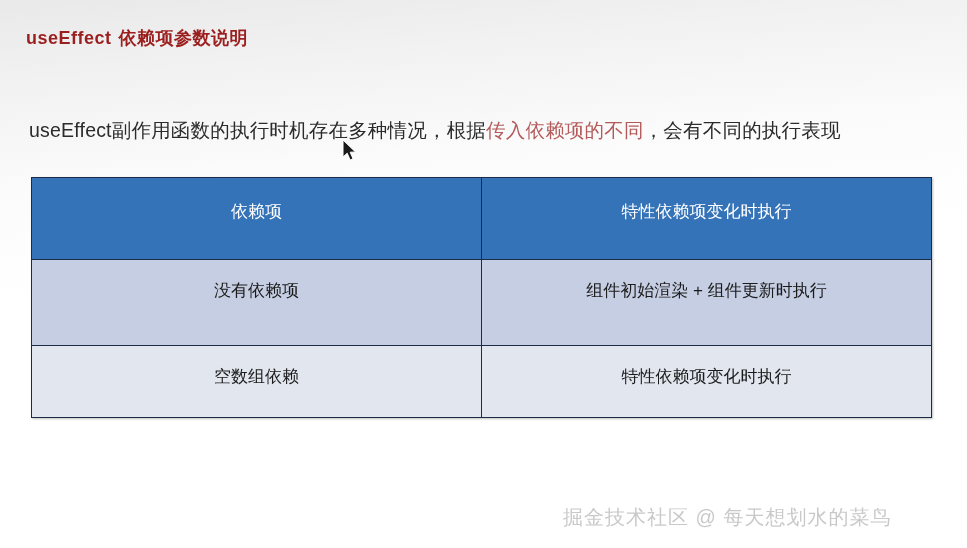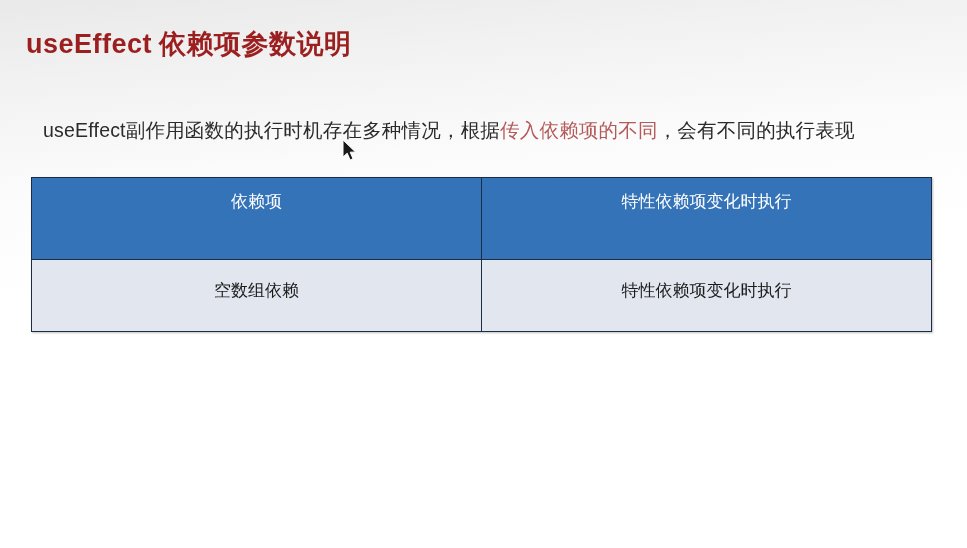--- a/index.html
+++ b/index.html
@@ -18,34 +18,34 @@
     width: 967px;
     height: 548px;
     background: linear-gradient(175deg, #e9e9e9 0%, #f2f2f2 14%, #fbfbfb 30%, #ffffff 48%, #ffffff 100%);
   }
 
   
   .title {
     position: absolute;
     left: 26px;
     top: 26px;
-    font-size: 27px;
+    font-size: 18px;
     font-weight: bold;
     color: #9c1f1f;
     letter-spacing: 0.5px;
     white-space: nowrap;
   }
   .title .title-cn {
     margin-left: 7px;
   }
 
   
   .subtitle {
     position: absolute;
-    left: 43px;
+    left: 29px;
     top: 117px;
     font-size: 19.5px;
     color: #2b2b2b;
     white-space: nowrap;
     letter-spacing: 0.2px;
   }
   .subtitle .hl {
     color: #b55a5a;
   }
 
@@ -81,21 +81,21 @@
 
   .table thead th {
     height: 81px;
     background: #3573b9;
     color: #ffffff;
     font-size: 17px;
     font-weight: normal;
   }
   .table thead th .cell-txt {
     display: block;
-    padding-top: 12px;
+    padding-top: 22px;
   }
 
   .table tbody td {
     font-size: 17px;
     color: #1b1b1b;
     font-weight: normal;
   }
   .table tbody td .cell-txt {
     display: block;
     padding-top: 19px;
@@ -141,25 +141,34 @@
       <tr>
         <th>
           <span class="cell-txt">依赖项</span>
         </th>
         <th>
           <span class="cell-txt">特性依赖项变化时执行</span>
         </th>
       </tr>
     </thead>
     <tbody>
+      <tr class="row-a">
+        <td>
+          <span class="cell-txt">没有依赖项</span>
+        </td>
+        <td>
+          <span class="cell-txt">组件初始渲染 + 组件更新时执行</span>
+        </td>
+      </tr>
       <tr class="row-b">
         <td>
           <span class="cell-txt">空数组依赖</span>
         </td>
         <td>
           <span class="cell-txt">特性依赖项变化时执行</span>
         </td>
       </tr>
     </tbody>
   </table>
 
+  <div class="watermark">掘金技术社区 @ 每天想划水的菜鸟</div>
 
 </div>
 
 </body></html>

